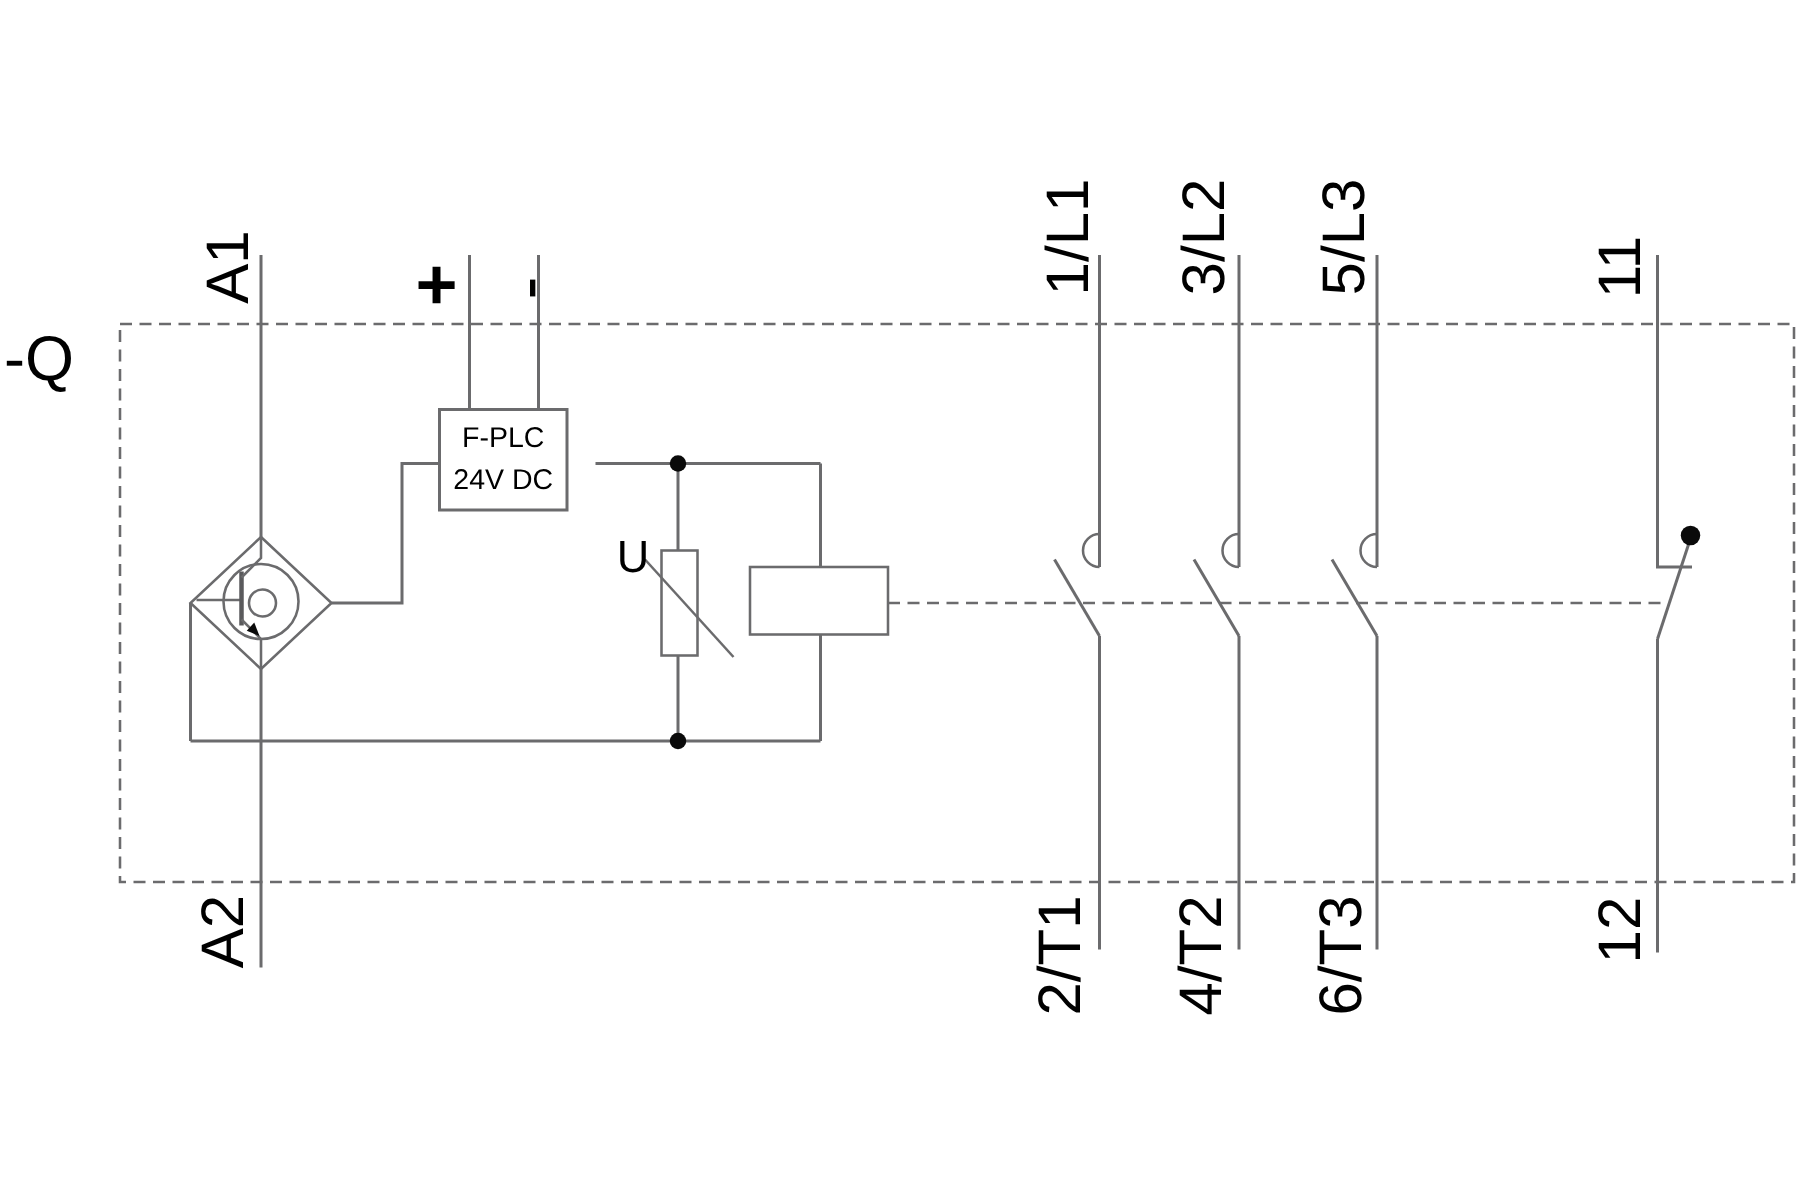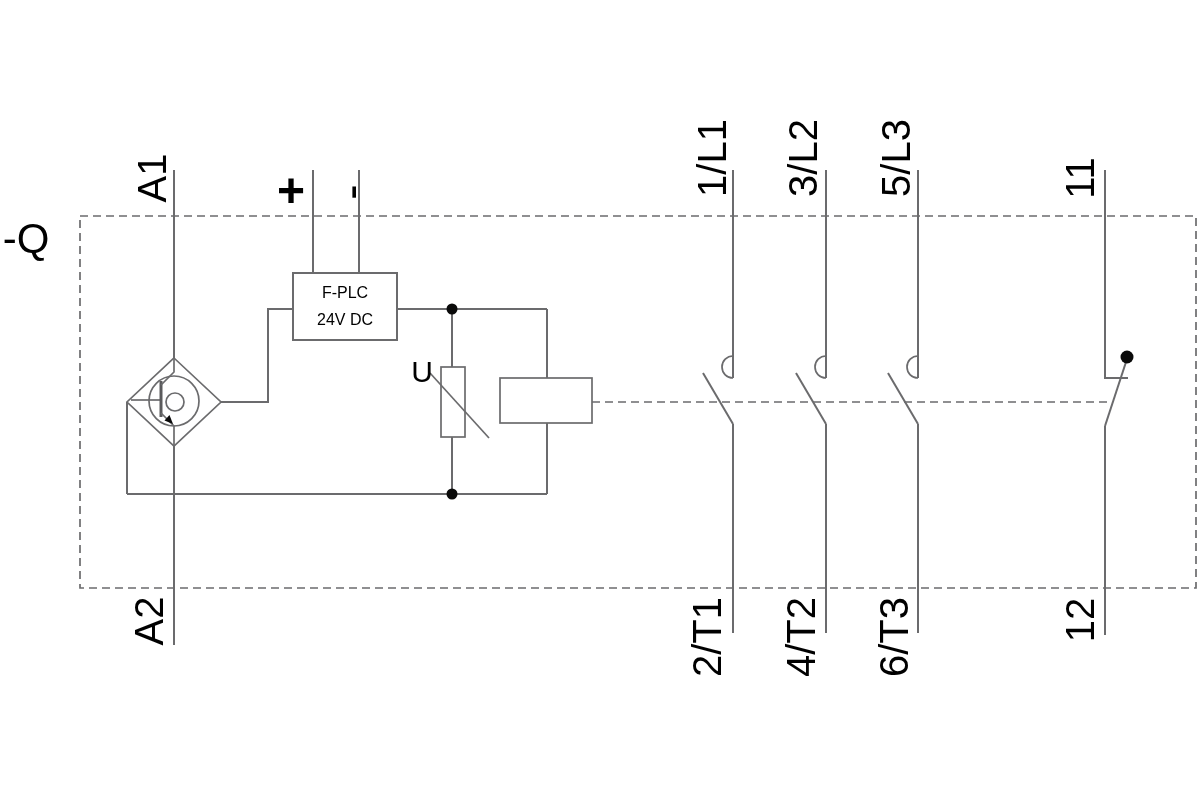--- a/index.html
+++ b/index.html
@@ -16,24 +16,24 @@
   .lbl {
     position:absolute; color:#000000; font-size:40px; line-height:1;
     white-space:nowrap; transform:translate(-50%,-50%);
   }
   .rot { transform:translate(-50%,-50%) rotate(-90deg); }
   .device { font-size:42px; }
   .plus  { font-size:48px; font-weight:700; }
   .minus { font-size:46px; }
   .ulbl  { font-size:30px; }
   .plc-box {
-    position:absolute; left:292px; top:272px; width:106px; height:69px;
+    position:absolute; left:292px; top:272px; width:87px; height:69px;
     box-sizing:border-box; border:2px solid #6b6b6d; background:#ffffff;
     display:flex; flex-direction:column; align-items:center; justify-content:space-evenly;
-    font-size:16px; color:#000000; line-height:1;
+    font-size:19px; color:#000000; line-height:1;
   }
 </style>
 </head>
 <body>
 
 <div class="canvas">
 
   <svg width="1200" height="800" viewBox="0 0 1200 800">
 
     <rect x="80" y="216" width="1116" height="372" class="thin dash"></rect>

